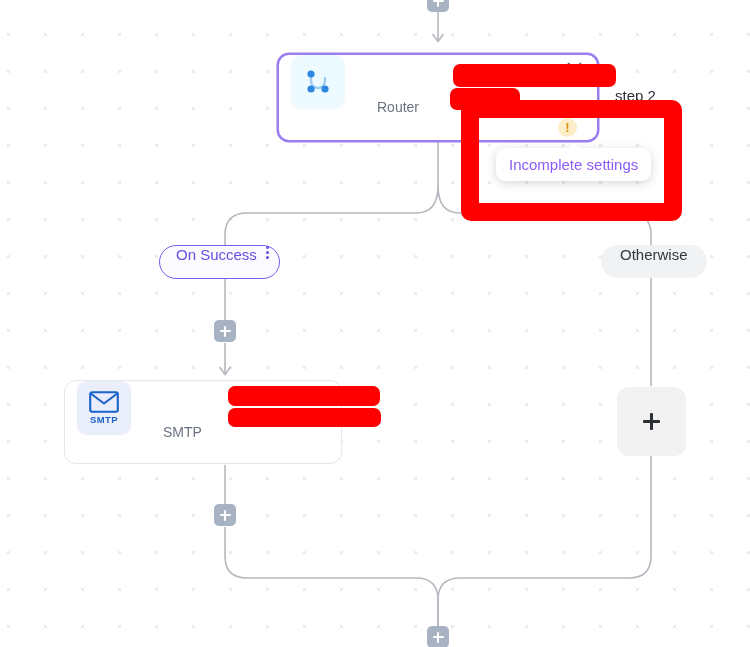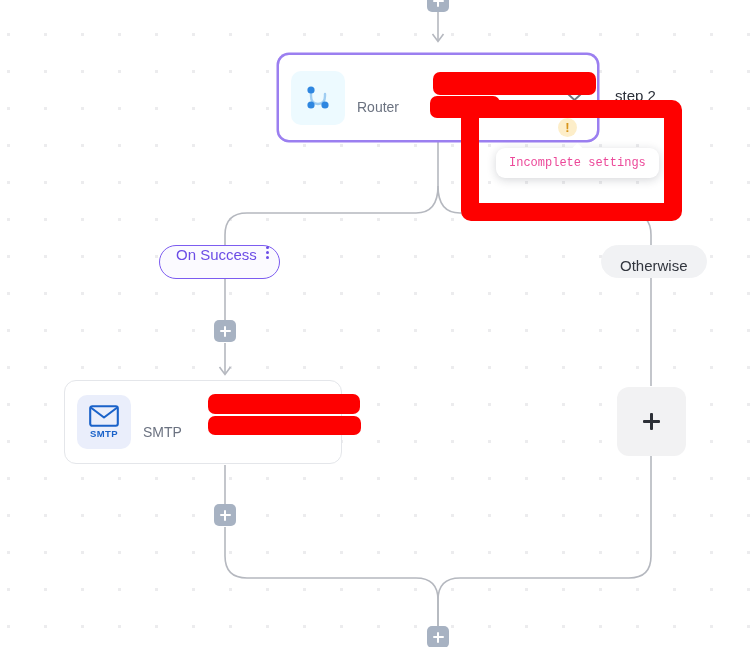--- a/index.html
+++ b/index.html
@@ -28,22 +28,23 @@
   }
 
   
   .node {
     position: absolute;
     box-sizing: border-box;
     background: #ffffff;
     border: 1.5px solid #e4e6ea;
     border-radius: 12px;
     display: flex;
-    align-items: center;
-    padding: 8px 12px;
+    align-items: flex-start;
+    padding: 0 12px;
+    gap: 20px;
   }
   .node.selected {
     border: 2px solid #9b7ff0;
     box-shadow: 0 0 0 0.5px #9b7ff0;
   }
 
   .node-icon {
     width: 54px;
     height: 54px;
     border-radius: 10px;
@@ -121,24 +122,23 @@
     color: #d89419;
     line-height: 1;
     font-family: "Liberation Sans", sans-serif;
   }
   .tooltip {
     position: absolute;
     background: #ffffff;
     border-radius: 9px;
     box-shadow: 0 2px 10px rgba(30,35,50,.18);
     padding: 8px 13px;
-    font-size: 12px;
-    color: #ec4899;
+    font-size: 15px;
+    color: #8b5cf6;
     white-space: nowrap;
-    font-family: Liberation Mono, monospace;
   }
   .tooltip-arrow {
     position: absolute;
     top: -5px;
     left: 50%;
     margin-left: -6px;
     width: 12px; height: 6px;
     background: #ffffff;
     clip-path: polygon(50% 0, 100% 100%, 0 100%);
   }
@@ -157,21 +157,21 @@
   .chip-success {
     background: #fbfaff;
     border: 1.6px solid #7c5cf0;
     color: #6b4ce6;
     padding: 0 10px 0 16px;
   }
   .chip-otherwise {
     background: #f1f2f4;
     border: 1.5px solid #f1f2f4;
     color: #32363e;
-    padding: 11px 18px;
+    padding: 0 18px;
   }
   .kebab {
     display: inline-flex;
     flex-direction: column;
     justify-content: space-between;
     height: 13px;
     margin-left: 9px;
   }
   .kebab i {
     display: block;

